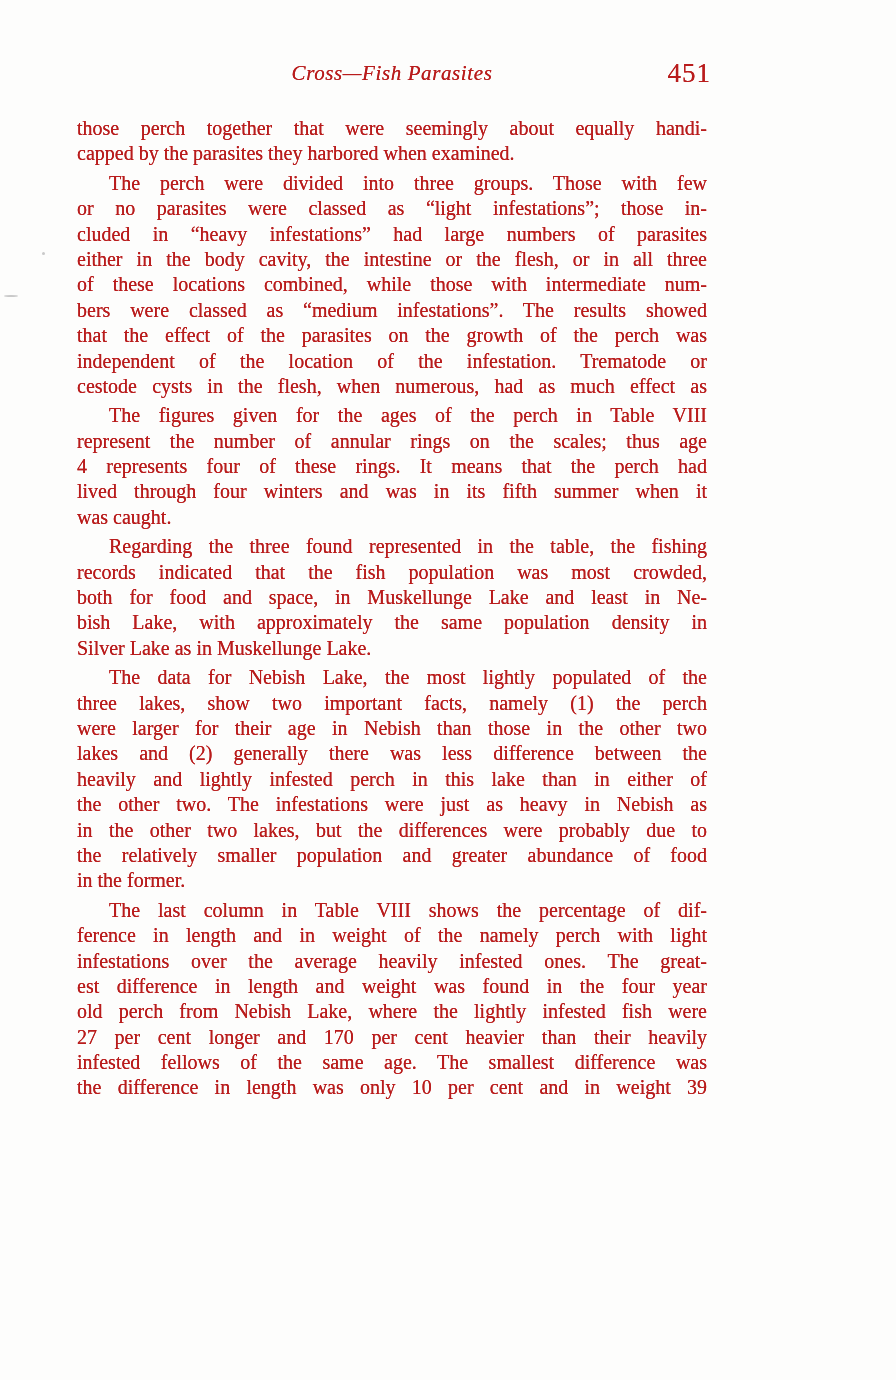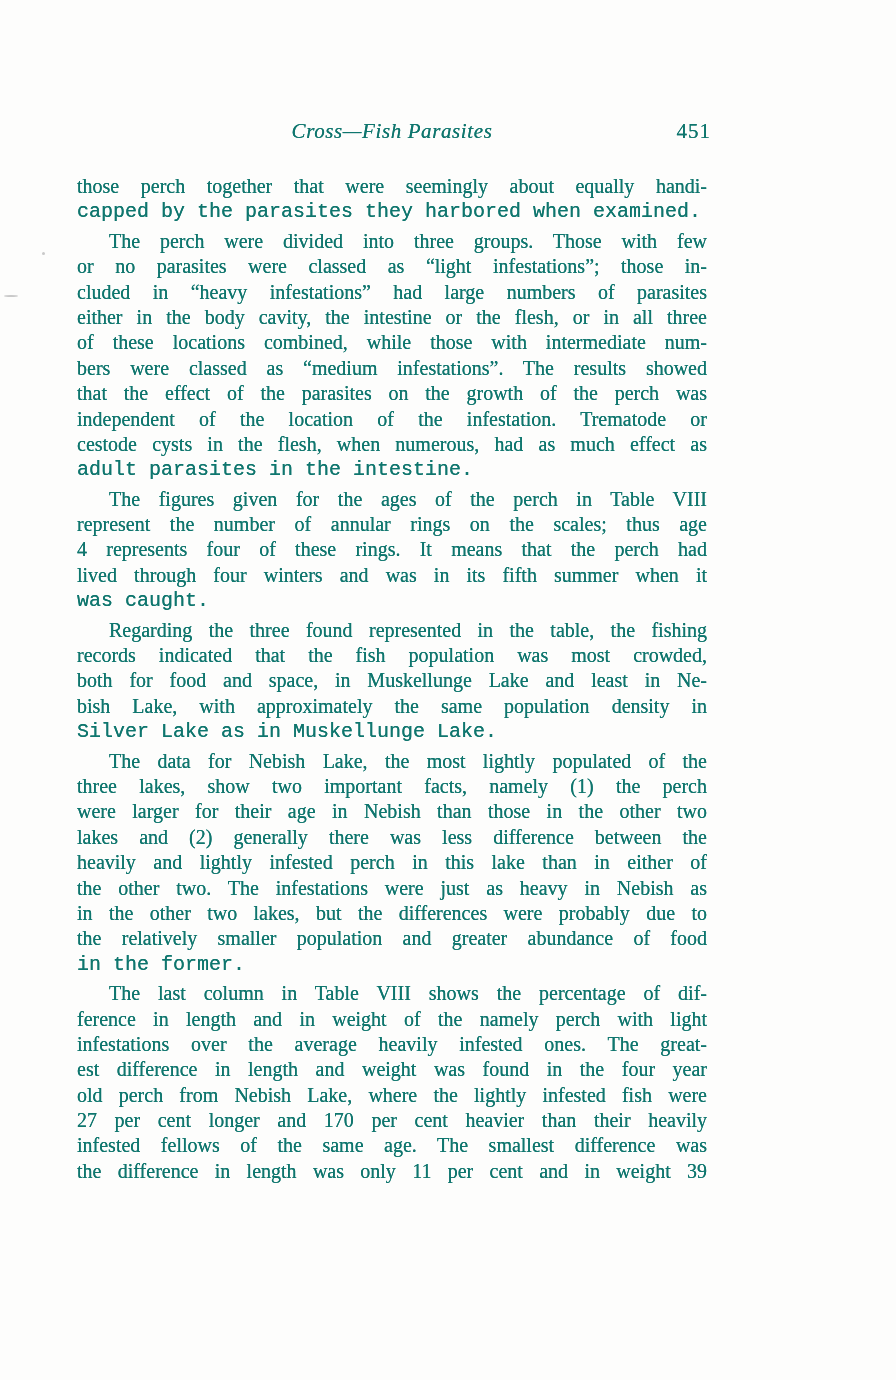--- a/index.html
+++ b/index.html
@@ -9,23 +9,23 @@
     width: 896px;
     height: 1380px;
     overflow: hidden;
   }
   .page {
     position: relative;
     width: 896px;
     height: 1380px;
     background: #fdfdfc;
     font-family: "Liberation Serif", serif;
-    color: #0f766e;
+    color: #b91c1c;
     box-sizing: border-box;
-    padding-top: 118px;
+    padding-top: 60px;
   }
   .text-block {
     position: relative;
     margin-left: 73px;
     width: 638px;
   }
   .running-header {
     position: relative;
     height: 26px;
     margin-bottom: 30px;
@@ -36,21 +36,21 @@
     font-style: italic;
     font-size: 21px;
     letter-spacing: 0.6px;
     line-height: 26px;
     text-shadow: 0 0 0.4px currentColor;
   }
   .running-header .pagenum {
     position: absolute;
     right: 0;
     top: 0;
-    font-size: 21px;
+    font-size: 27px;
     line-height: 26px;
     letter-spacing: 1px;
     text-shadow: 0 0 0.5px currentColor;
   }
   .body-text {
     font-size: 20px;
   }
   .paragraph {
     margin: 4px;
   }
@@ -58,21 +58,20 @@
     display: block;
     height: 25.4px;
     line-height: 25.4px;
     text-align: justify;
     text-align-last: justify;
     white-space: normal;
     text-shadow: 0 0 0.45px currentColor;
   }
   .line.lastline {
     text-align-last: left;
-    font-family: Liberation Mono, monospace;
   }
   .paragraph.indent .line:first-child {
     text-indent: 32px;
   }
   
   .speck {
     position: absolute;
     background: #c9c9c9;
     border-radius: 50%;
   }
@@ -96,21 +95,20 @@
         <div class="paragraph indent">
           <div class="line">The perch were divided into three groups. Those with few</div>
           <div class="line">or no parasites were classed as “light infestations”; those in-</div>
           <div class="line">cluded in “heavy infestations” had large numbers of parasites</div>
           <div class="line">either in the body cavity, the intestine or the flesh, or in all three</div>
           <div class="line">of these locations combined, while those with intermediate num-</div>
           <div class="line">bers were classed as “medium infestations”. The results showed</div>
           <div class="line">that the effect of the parasites on the growth of the perch was</div>
           <div class="line">independent of the location of the infestation. Trematode or</div>
           <div class="line">cestode cysts in the flesh, when numerous, had as much effect as</div>
-          <div class="line lastline">adult parasites in the intestine.</div>
         </div>
         <div class="paragraph indent">
           <div class="line">The figures given for the ages of the perch in Table VIII</div>
           <div class="line">represent the number of annular rings on the scales; thus age</div>
           <div class="line">4 represents four of these rings. It means that the perch had</div>
           <div class="line">lived through four winters and was in its fifth summer when it</div>
           <div class="line lastline">was caught.</div>
         </div>
         <div class="paragraph indent">
           <div class="line">Regarding the three found represented in the table, the fishing</div>
@@ -131,21 +129,21 @@
           <div class="line lastline">in the former.</div>
         </div>
         <div class="paragraph indent">
           <div class="line">The last column in Table VIII shows the percentage of dif-</div>
           <div class="line">ference in length and in weight of the namely perch with light</div>
           <div class="line">infestations over the average heavily infested ones. The great-</div>
           <div class="line">est difference in length and weight was found in the four year</div>
           <div class="line">old perch from Nebish Lake, where the lightly infested fish were</div>
           <div class="line">27 per cent longer and 170 per cent heavier than their heavily</div>
           <div class="line">infested fellows of the same age. The smallest difference was</div>
-          <div class="line">the difference in length was only 11 per cent and in weight 39</div>
+          <div class="line">the difference in length was only 10 per cent and in weight 39</div>
         </div>
       </div>
 
   </div>
 
   <div class="speck" style="left:4px; top:295px; width:14px; height:2px;"></div>
   <div class="speck" style="left:42px; top:252px; width:3px; height:3px;"></div>
 </div>
 
 </body></html>

